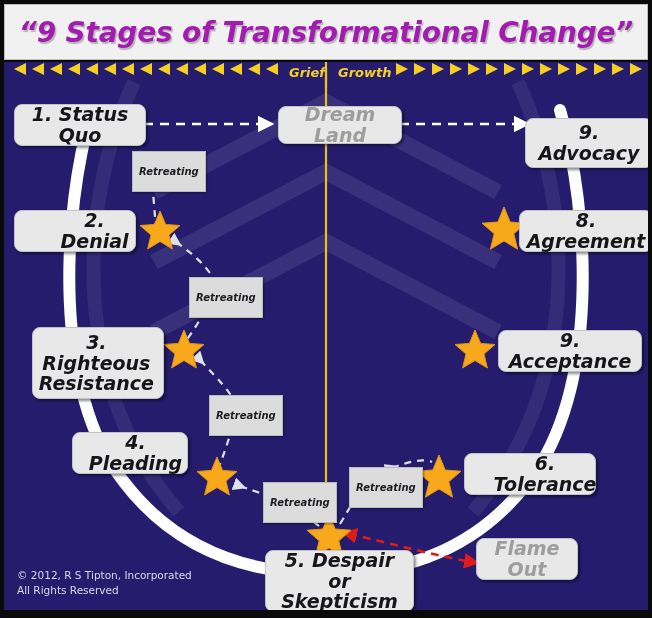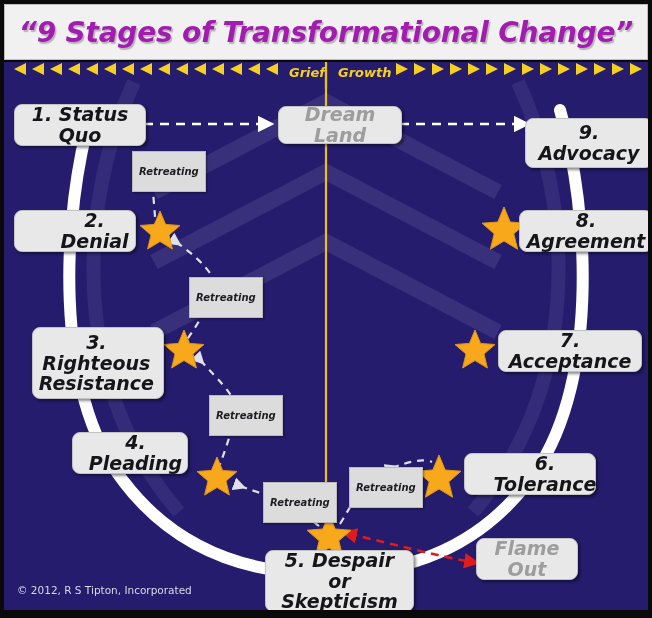--- a/index.html
+++ b/index.html
@@ -259,21 +259,21 @@
       <span>4. Pleading</span>
       </div>
     <div class="node" style="left:261px; top:488px; width:149px; height:62px;">
       <span>5. Despair or
 Skepticism</span>
       </div>
     <div class="node" style="left:460px; top:391px; width:132px; height:42px;padding-left:39px;">
       <span>6. Tolerance</span>
       </div>
     <div class="node" style="left:494px; top:268px; width:144px; height:42px;">
-      <span>7. Acceptance</span>
+      <span>9. Acceptance</span>
       </div>
     <div class="node" style="left:515px; top:148px; width:134px; height:42px;">
       <span>8. Agreement</span>
       </div>
     <div class="node" style="left:521px; top:56px;  width:128px; height:50px;">
       <span>9. Advocacy</span>
       </div>
 
     <div class="node ghost" style="left:274px; top:44px; width:124px; height:38px;">
       <span>Dream Land</span>
@@ -293,16 +293,17 @@
       </div>
     <div class="chip" style="left:259px; top:420px;">
       <span>Retreating</span>
       </div>
     <div class="chip" style="left:345px; top:405px;">
       <span>Retreating</span>
       </div>
 
     <div class="copyright">
       <div>© 2012, R S Tipton, Incorporated</div>
+      <div>All Rights Reserved</div>
     </div>
 
   </div>
 </div>
 
 </body></html>

